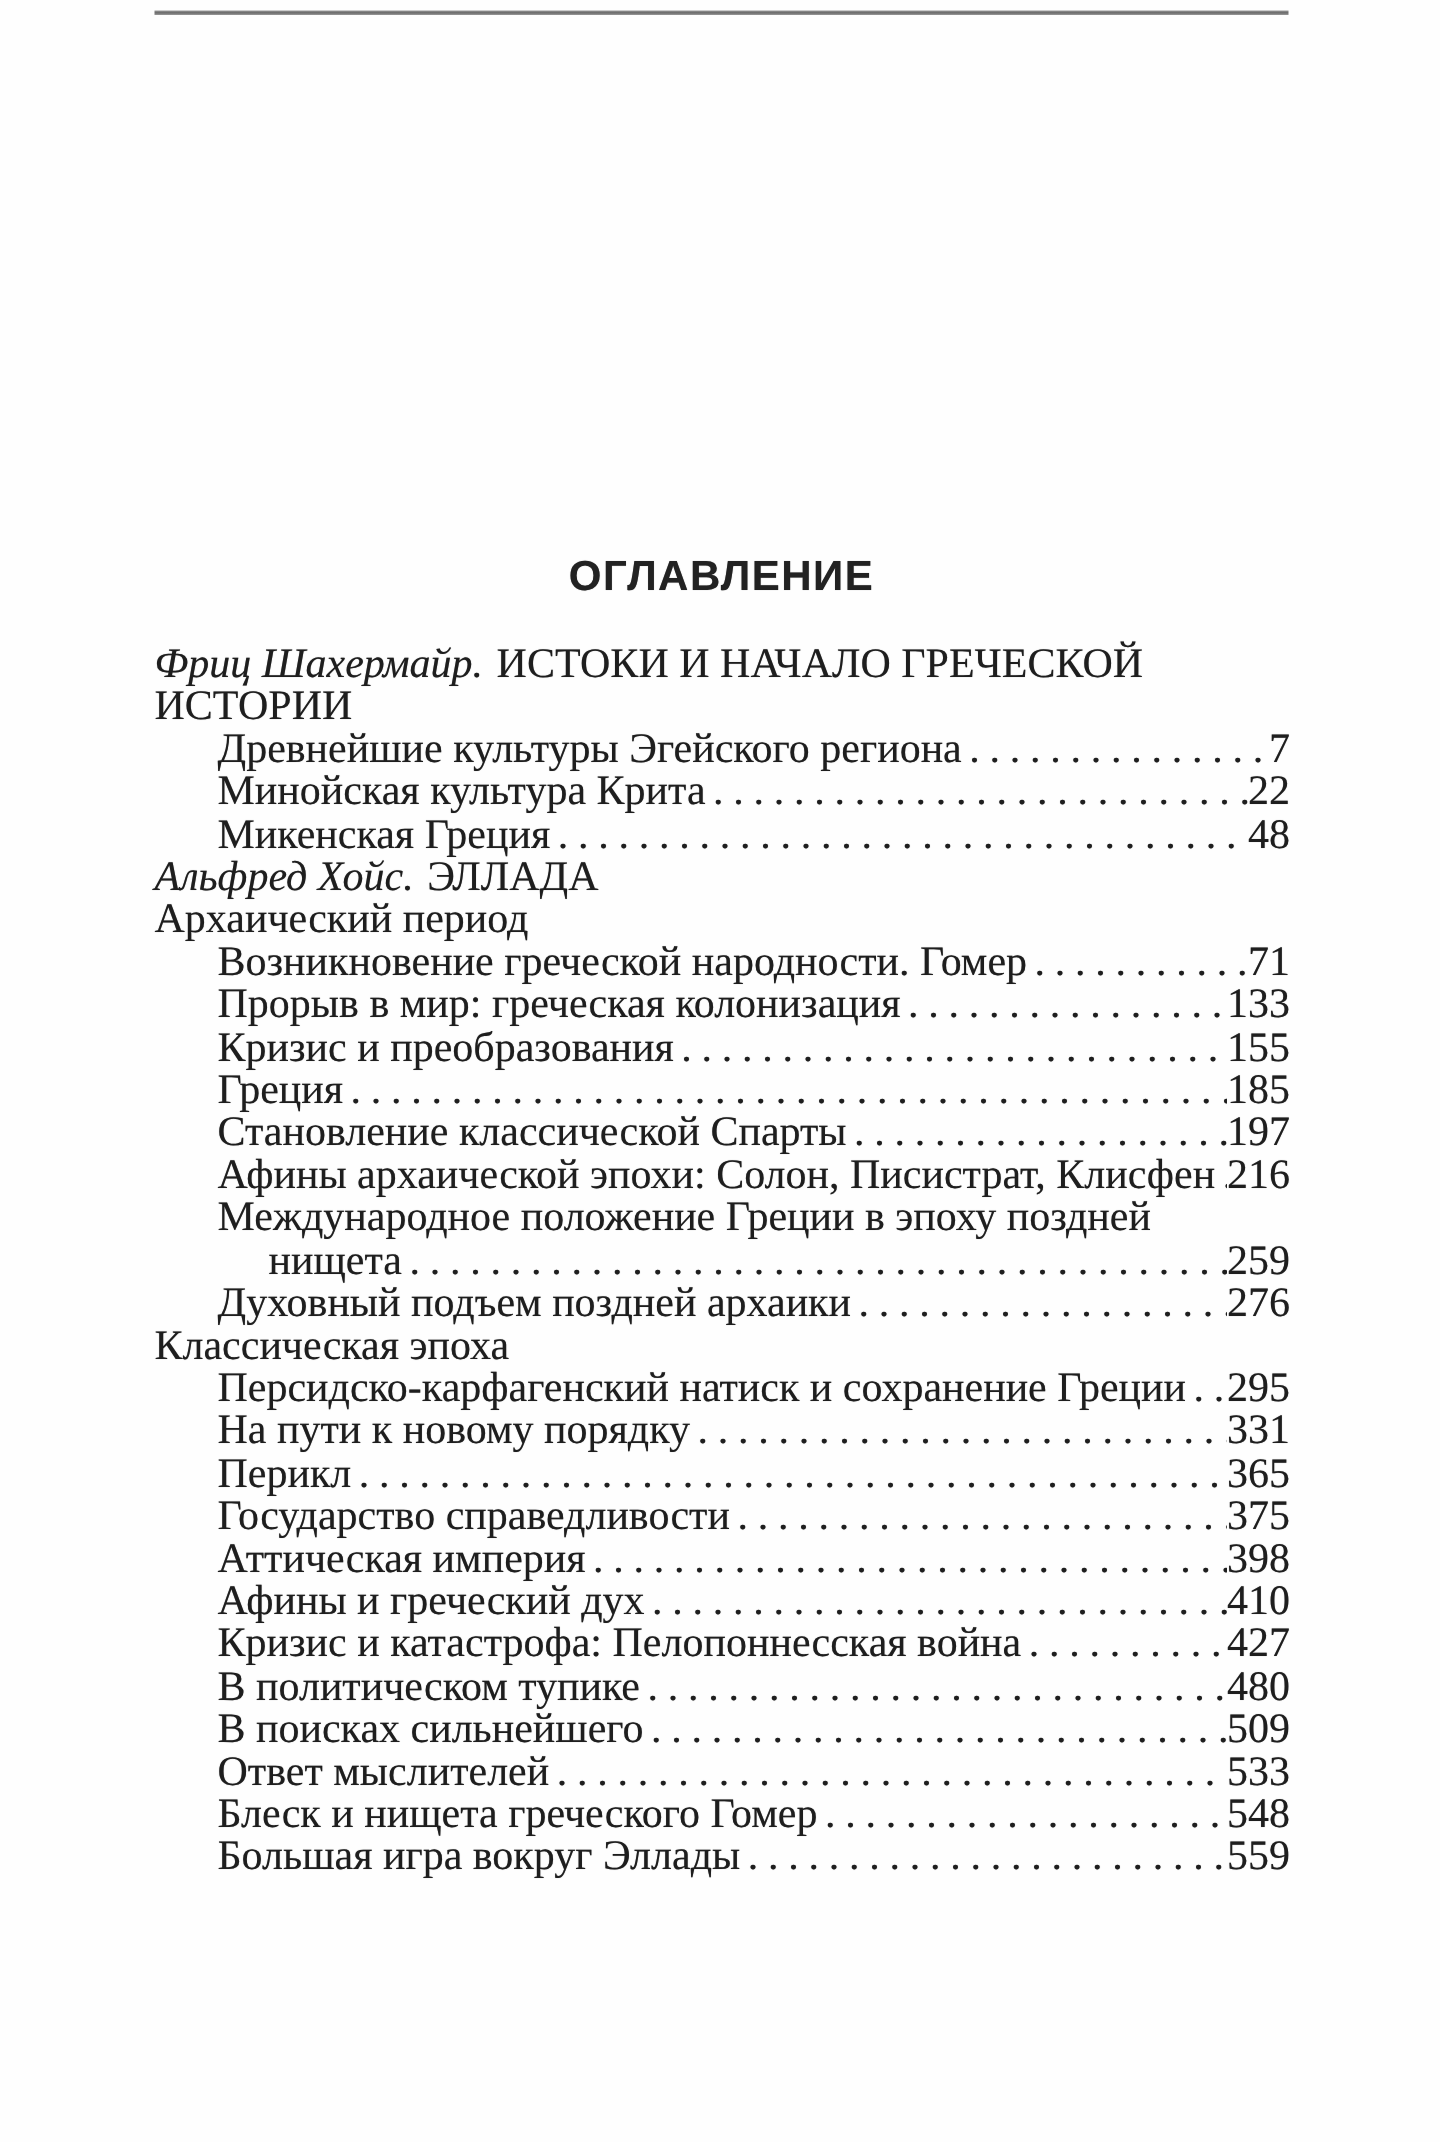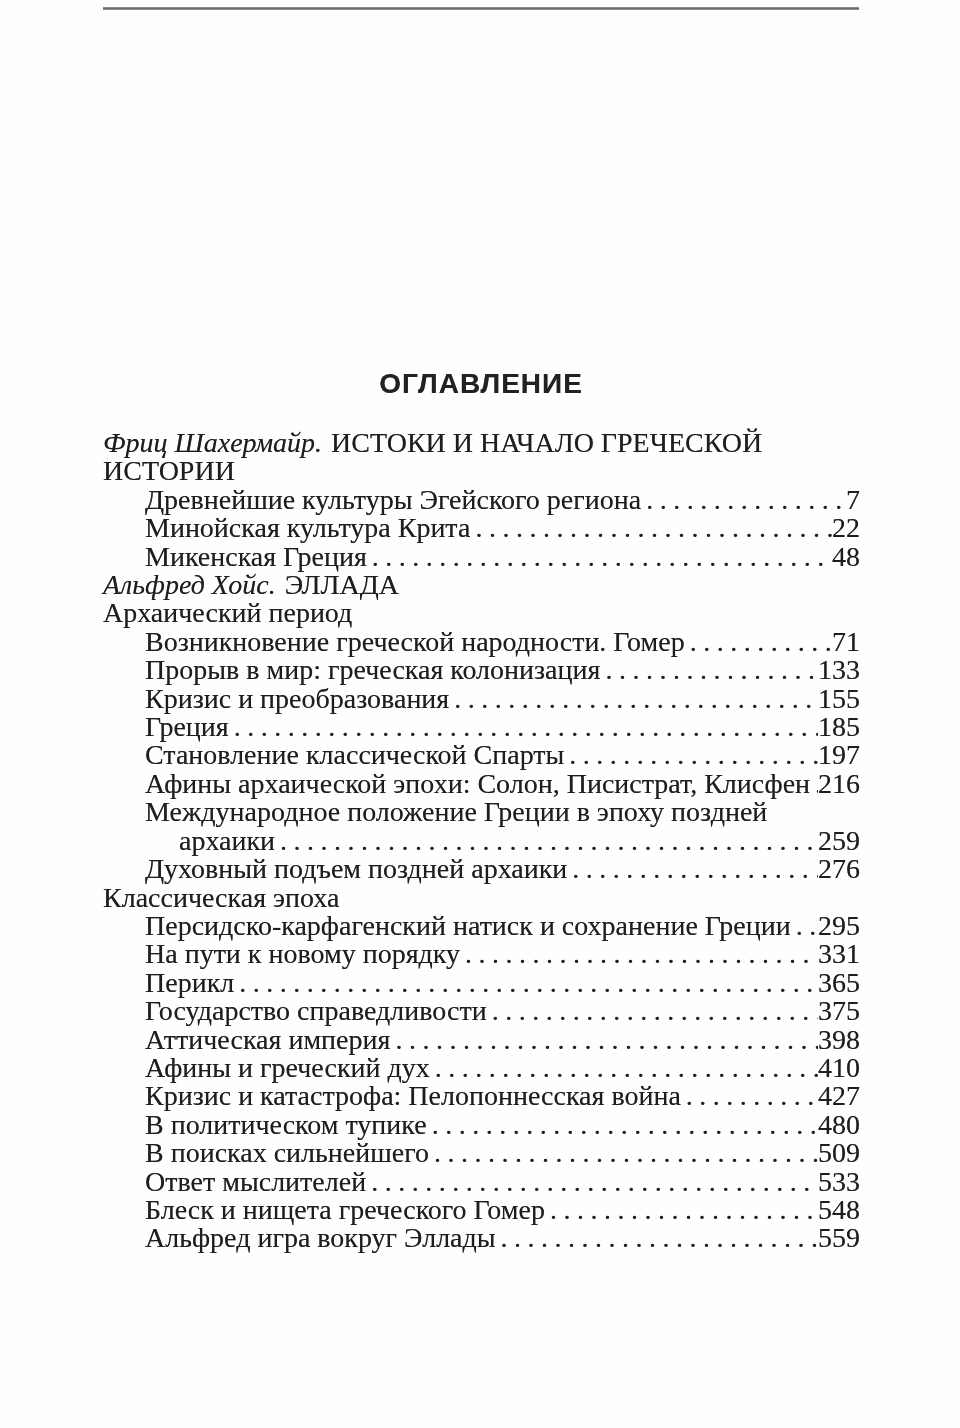--- a/index.html
+++ b/index.html
@@ -134,21 +134,21 @@
     <div class="row entry">
       <span class="etext">Афины архаической эпохи: Солон, Писистрат, Клисфен</span>
       <span class="leader"></span>
       <span class="pnum">216</span>
     </div>
 
     <div class="row entry">
       <span class="etext">Международное положение Греции в эпоху поздней</span>
     </div>
     <div class="row entry cont">
-      <span class="etext">архаики</span>
+      <span class="etext">нищета</span>
       <span class="leader"></span>
       <span class="pnum">259</span>
     </div>
 
     <div class="row entry">
       <span class="etext">Духовный подъем поздней архаики</span>
       <span class="leader"></span>
       <span class="pnum">276</span>
     </div>
 
@@ -214,19 +214,19 @@
       <span class="pnum">533</span>
     </div>
 
     <div class="row entry">
       <span class="etext">Блеск и нищета греческого Гомер</span>
       <span class="leader"></span>
       <span class="pnum">548</span>
     </div>
 
     <div class="row entry">
-      <span class="etext">Альфред игра вокруг Эллады</span>
+      <span class="etext">Большая игра вокруг Эллады</span>
       <span class="leader"></span>
       <span class="pnum">559</span>
     </div>
 
   </div>
 </div>
 
 </body></html>

